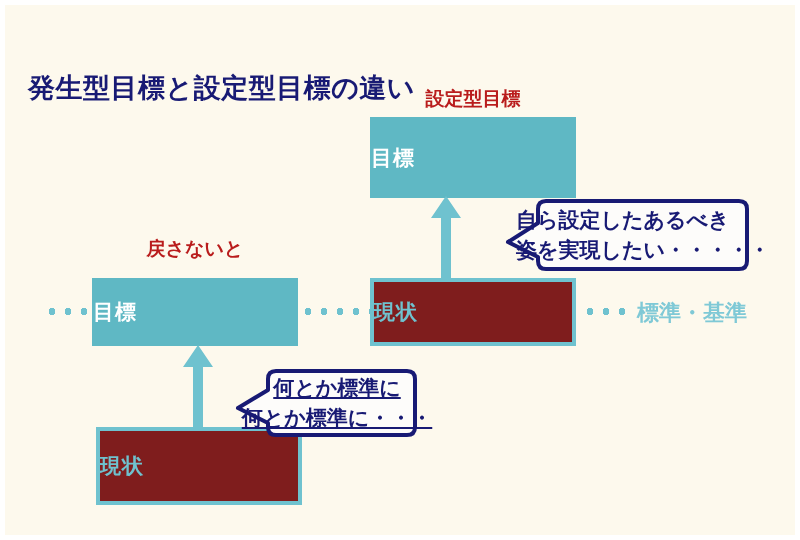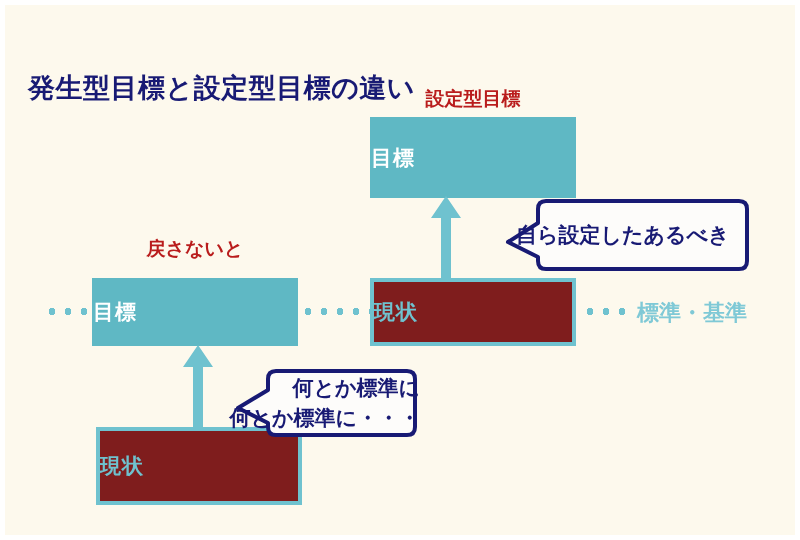--- a/index.html
+++ b/index.html
@@ -110,21 +110,21 @@
     font-size:21px;
     font-weight:bold;
     color:#181a74;
     line-height:1.45;
     white-space:nowrap;
     pointer-events:none;
   }
   #bubble-top  { left:494px; top:196px; width:258px; height:78px; }
   #bubble-top .bub-text  { padding-left:22px; align-items:flex-start; padding-right:8px;}
   #bubble-bottom{ left:228px; top:366px; width:192px; height:74px; }
-  #bubble-bottom .bub-text{ padding-left:26px; align-items:flex-end; }
+  #bubble-bottom .bub-text{ padding-left:26px; align-items:center;text-decoration:underline; }
 </style>
 </head>
 <body>
 
 <div id="canvas">
 
   <div id="title">発生型目標と設定型目標の違い</div>
 
   <div class="dots" id="dots-far-left"></div>
   <div class="dots" id="dots-mid-left"></div>
@@ -145,20 +145,21 @@
     <span>現状</span>
   </div>
 
   <div class="bubble" id="bubble-top">
     <svg width="258" height="78">
       <path d="M 14,46 L 44,27 L 44,13 Q 44,5 52,5 L 245,5 Q 253,5 253,13 L 253,65
                Q 253,73 245,73 L 52,73 Q 44,73 44,65 L 44,61 Z" fill="#fdfcfa" stroke="#181a74" stroke-width="4" stroke-linejoin="round"></path>
     </svg>
     <div class="bub-text">
       <span>自ら設定したあるべき</span>
+      <span>姿を実現したい・・・・・</span>
     </div>
   </div>
 
   <div class="group-label" id="label-hassei">戻さないと</div>
 
   <div class="box goal" id="box-goal-hassei">
     <span>目標</span>
   </div>
 
   <svg class="arrow" id="arrow-hassei" style="left:180px;top:345px;" width="36" height="86">

